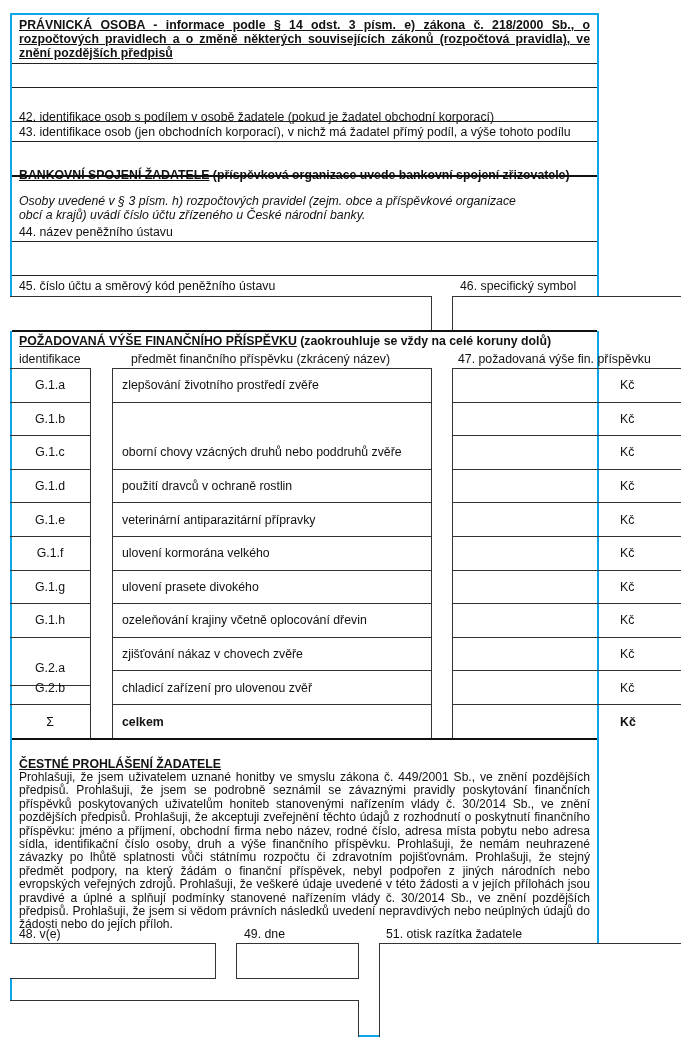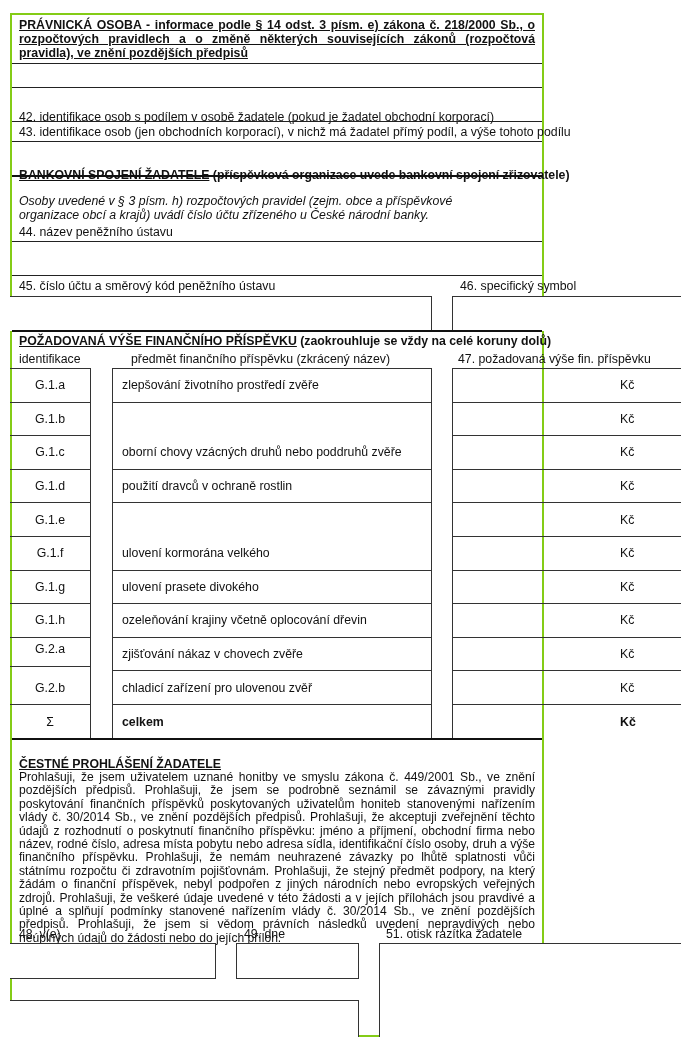--- a/index.html
+++ b/index.html
@@ -2,22 +2,22 @@
 <html><head>
 <meta charset="utf-8">
 <style>
   html, body { margin: 0; padding: 0; background: #ffffff; }
   body {
     width: 692px; height: 1043px; position: relative; overflow: hidden;
     font-family: "Liberation Sans", sans-serif; color: #111;
     font-size: 12.3px;
   }
   .form {
-    position: absolute; left: 10px; top: 13px; width: 534px; height: 1024px;
-    border: 2px solid #84cc16; box-sizing: border-box;
+    position: absolute; left: 10px; top: 13px; width: 589px; height: 1024px;
+    border: 2px solid #0ea5e9; box-sizing: border-box;
   }
   .abs { position: absolute; }
   .hline { position: absolute; left: 0; right: 0; height: 0; border-top: 1px solid #222; }
   .hline.thick { border-top: 2px solid #111; }
   .txt { position: absolute; white-space: nowrap; line-height: 14px; }
   .bold { font-weight: bold; }
   .ul { text-decoration: underline; }
   .head-block {
     position: absolute; left: 7px; right: 7px; top: 3px;
     font-weight: bold; text-align: justify; line-height: 14px; font-size: 12.3px;
@@ -92,41 +92,44 @@
         </div>
         <div class="cell center" style="left: 0px; top: 168px; width: 100%; height: 33.6px; border-bottom: 1px solid rgb(51, 51, 51);">
           <span>G.1.f</span>
         </div>
         <div class="cell center" style="left: 0px; top: 201.6px; width: 100%; height: 33.6px; border-bottom: 1px solid rgb(51, 51, 51);">
           <span>G.1.g</span>
         </div>
         <div class="cell center" style="left: 0px; top: 235.2px; width: 100%; height: 33.6px; border-bottom: 1px solid rgb(51, 51, 51);">
           <span>G.1.h</span>
         </div>
-        <div class="cell center" style="left: 0px; top: 264px; width: 100%; height: 33.6px; border-bottom: 1px solid rgb(51, 51, 51);">
+        <div class="cell center" style="left: 0px; top: 283px; width: 100%; height: 33.6px; border-bottom: 1px solid rgb(51, 51, 51);">
           <span>G.2.a</span>
         </div>
         <div class="cell center" style="left: 0px; top: 302.4px; width: 100%; height: 33.6px; border-bottom: 1px solid rgb(51, 51, 51);">
           <span>G.2.b</span>
         </div>
         <div class="cell center" style="left: 0px; top: 336px; width: 100%; height: 33.6px; border-bottom: none;">
           <span>Σ</span>
         </div>
       </div>
 
     <div id="col-sub" class="abs" style="left: 100px; top: 0px; width: 320px; border-top: 1px solid rgb(51, 51, 51); border-right: 1px solid rgb(51, 51, 51); border-left: 1px solid rgb(51, 51, 51); border-image: initial; border-bottom: none; box-sizing: border-box; height: 369.6px;">
         <div class="cell" style="left: 0px; top: 0px; width: 100%; height: 33.6px; padding-left: 9px; border-bottom: 1px solid rgb(51, 51, 51);">
           <span>zlepšování životního prostředí zvěře</span>
         </div>
         <div class="cell" style="left: 0px; top: 67.2px; width: 100%; height: 33.6px; padding-left: 9px; border-bottom: 1px solid rgb(51, 51, 51);">
           <span>oborní chovy vzácných druhů nebo poddruhů zvěře</span>
         </div>
         <div class="cell" style="left: 0px; top: 100.8px; width: 100%; height: 33.6px; padding-left: 9px; border-bottom: 1px solid rgb(51, 51, 51);">
           <span>použití dravců v ochraně rostlin</span>
         </div>
+        <div class="cell" style="left: 0px; top: 134.4px; width: 100%; height: 33.6px; padding-left: 9px; border-bottom: 1px solid rgb(51, 51, 51);">
+          <span>veterinární antiparazitární přípravky</span>
+        </div>
         <div class="cell" style="left: 0px; top: 168px; width: 100%; height: 33.6px; padding-left: 9px; border-bottom: 1px solid rgb(51, 51, 51);">
           <span>ulovení kormorána velkého</span>
         </div>
         <div class="cell" style="left: 0px; top: 201.6px; width: 100%; height: 33.6px; padding-left: 9px; border-bottom: 1px solid rgb(51, 51, 51);">
           <span>ulovení prasete divokého</span>
         </div>
         <div class="cell" style="left: 0px; top: 235.2px; width: 100%; height: 33.6px; padding-left: 9px; border-bottom: 1px solid rgb(51, 51, 51);">
           <span>ozeleňování krajiny včetně oplocování dřevin</span>
         </div>
         <div class="cell" style="left: 0px; top: 268.8px; width: 100%; height: 33.6px; padding-left: 9px; border-bottom: 1px solid rgb(51, 51, 51);">

